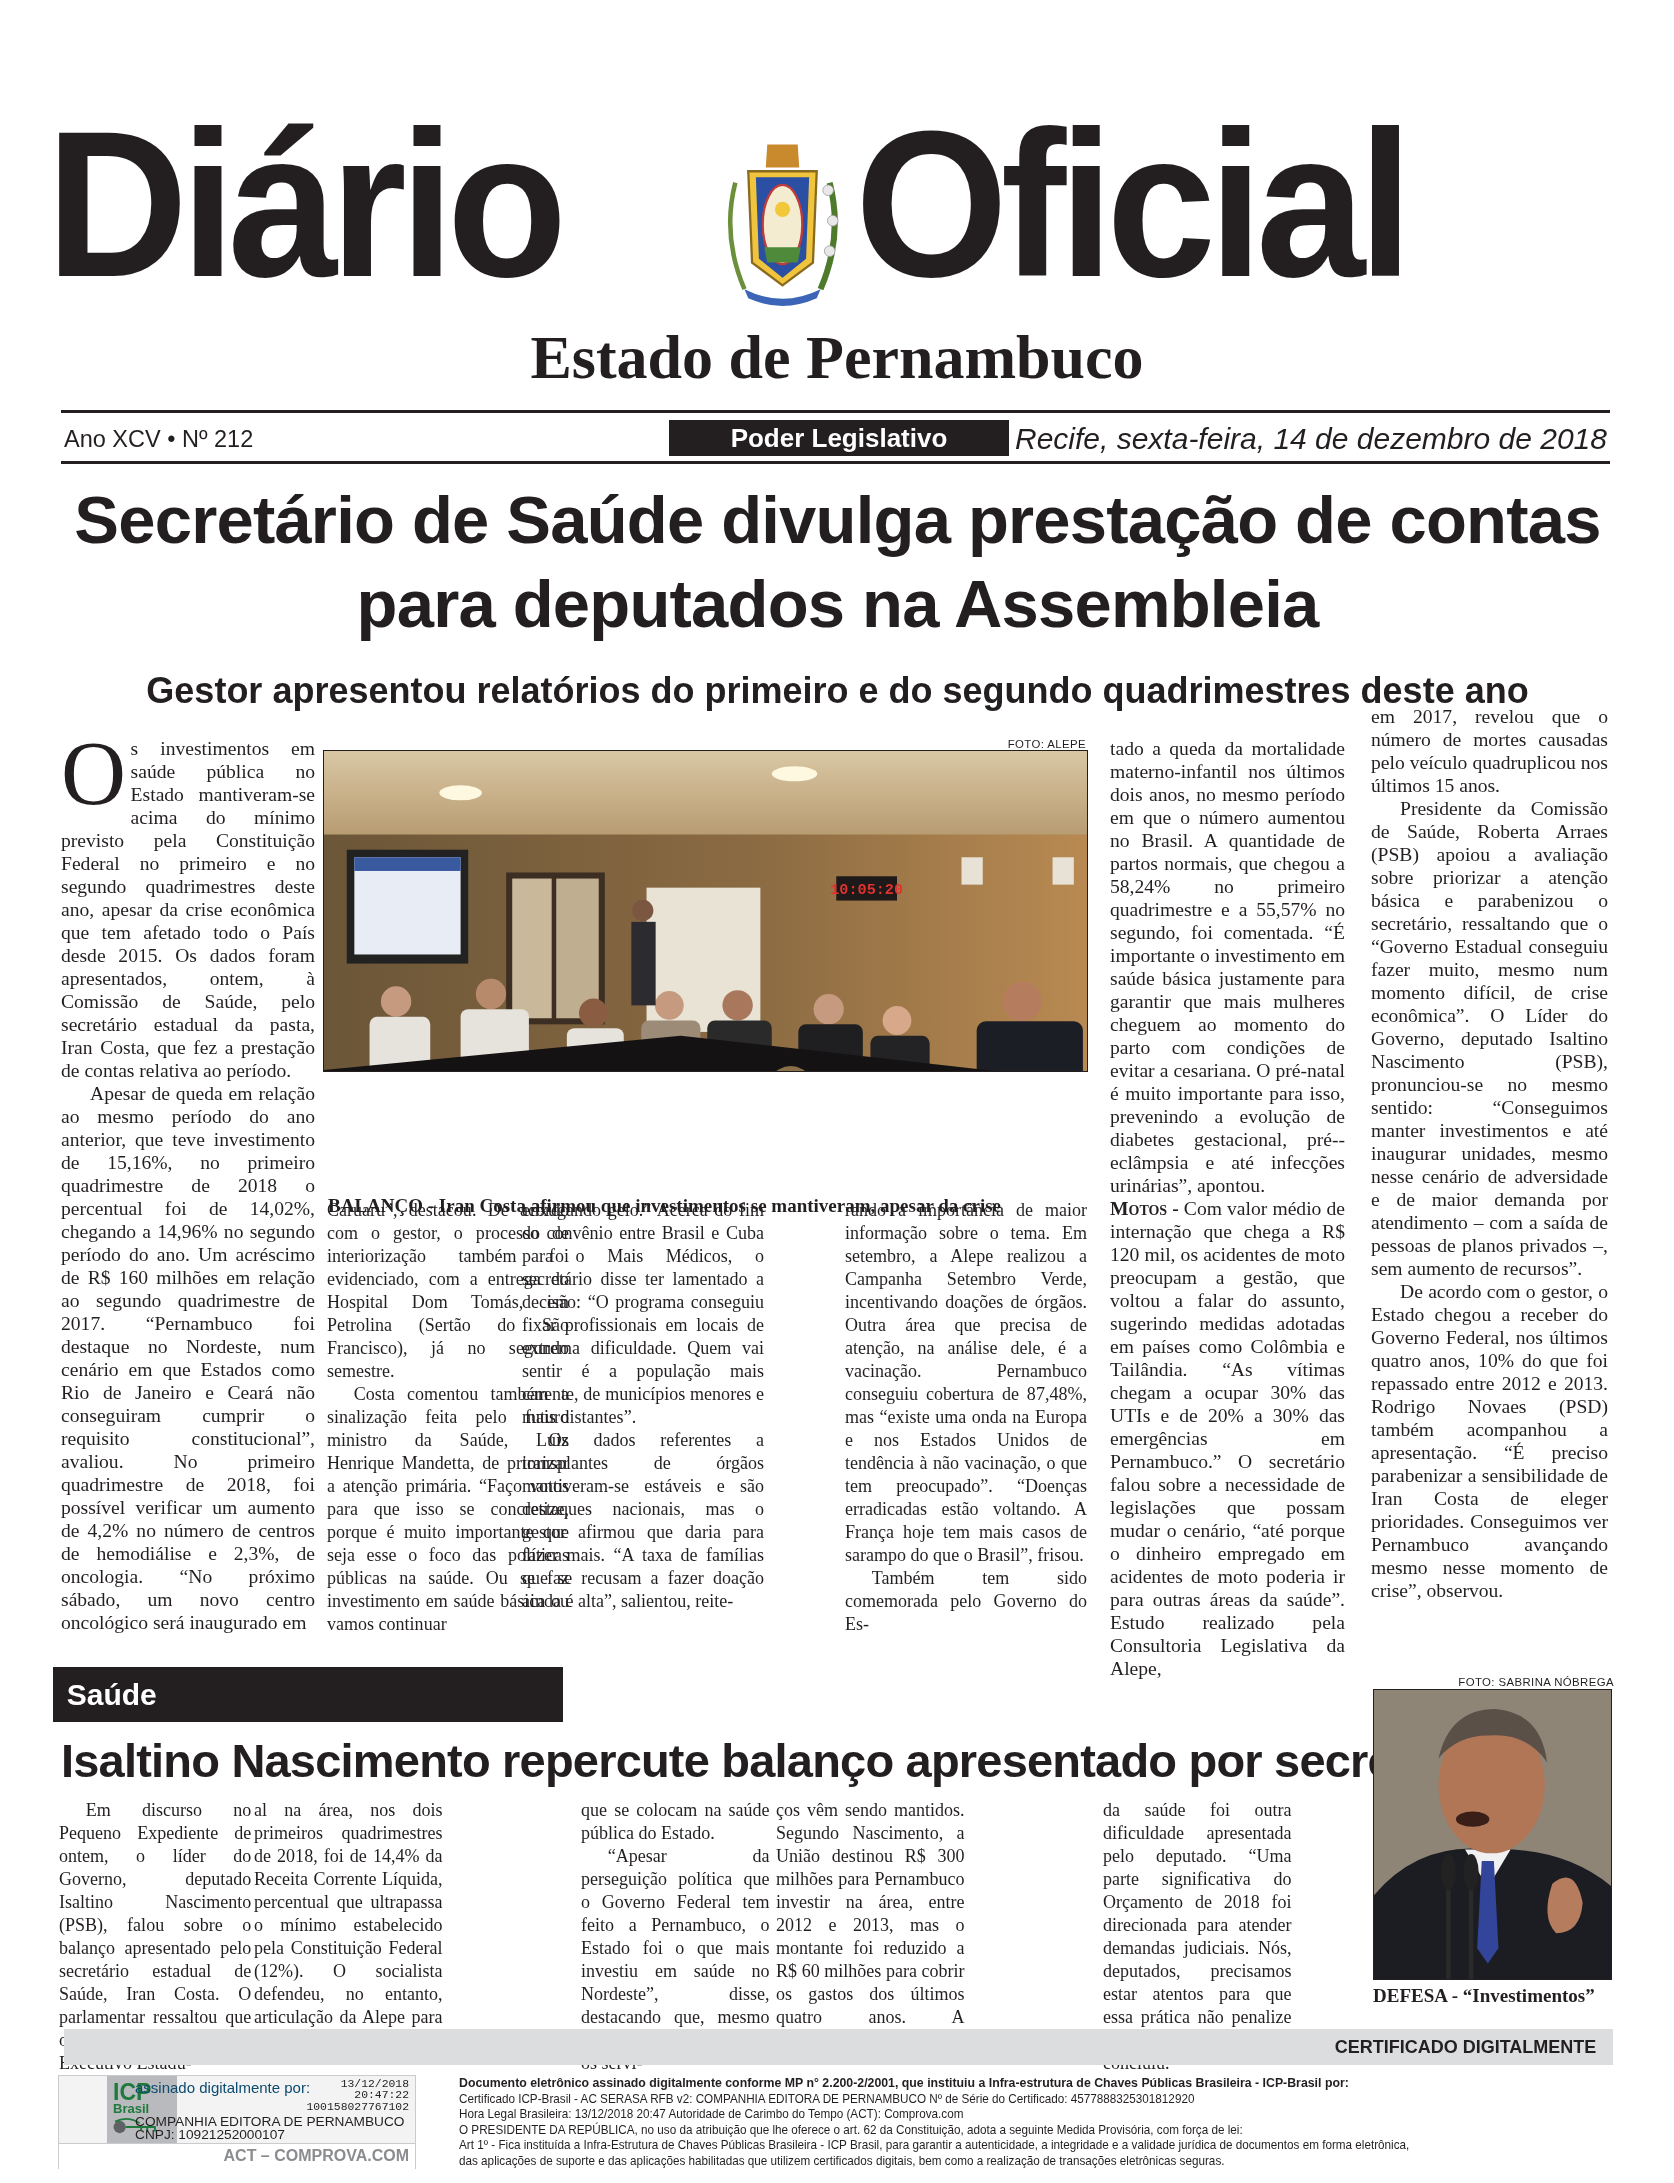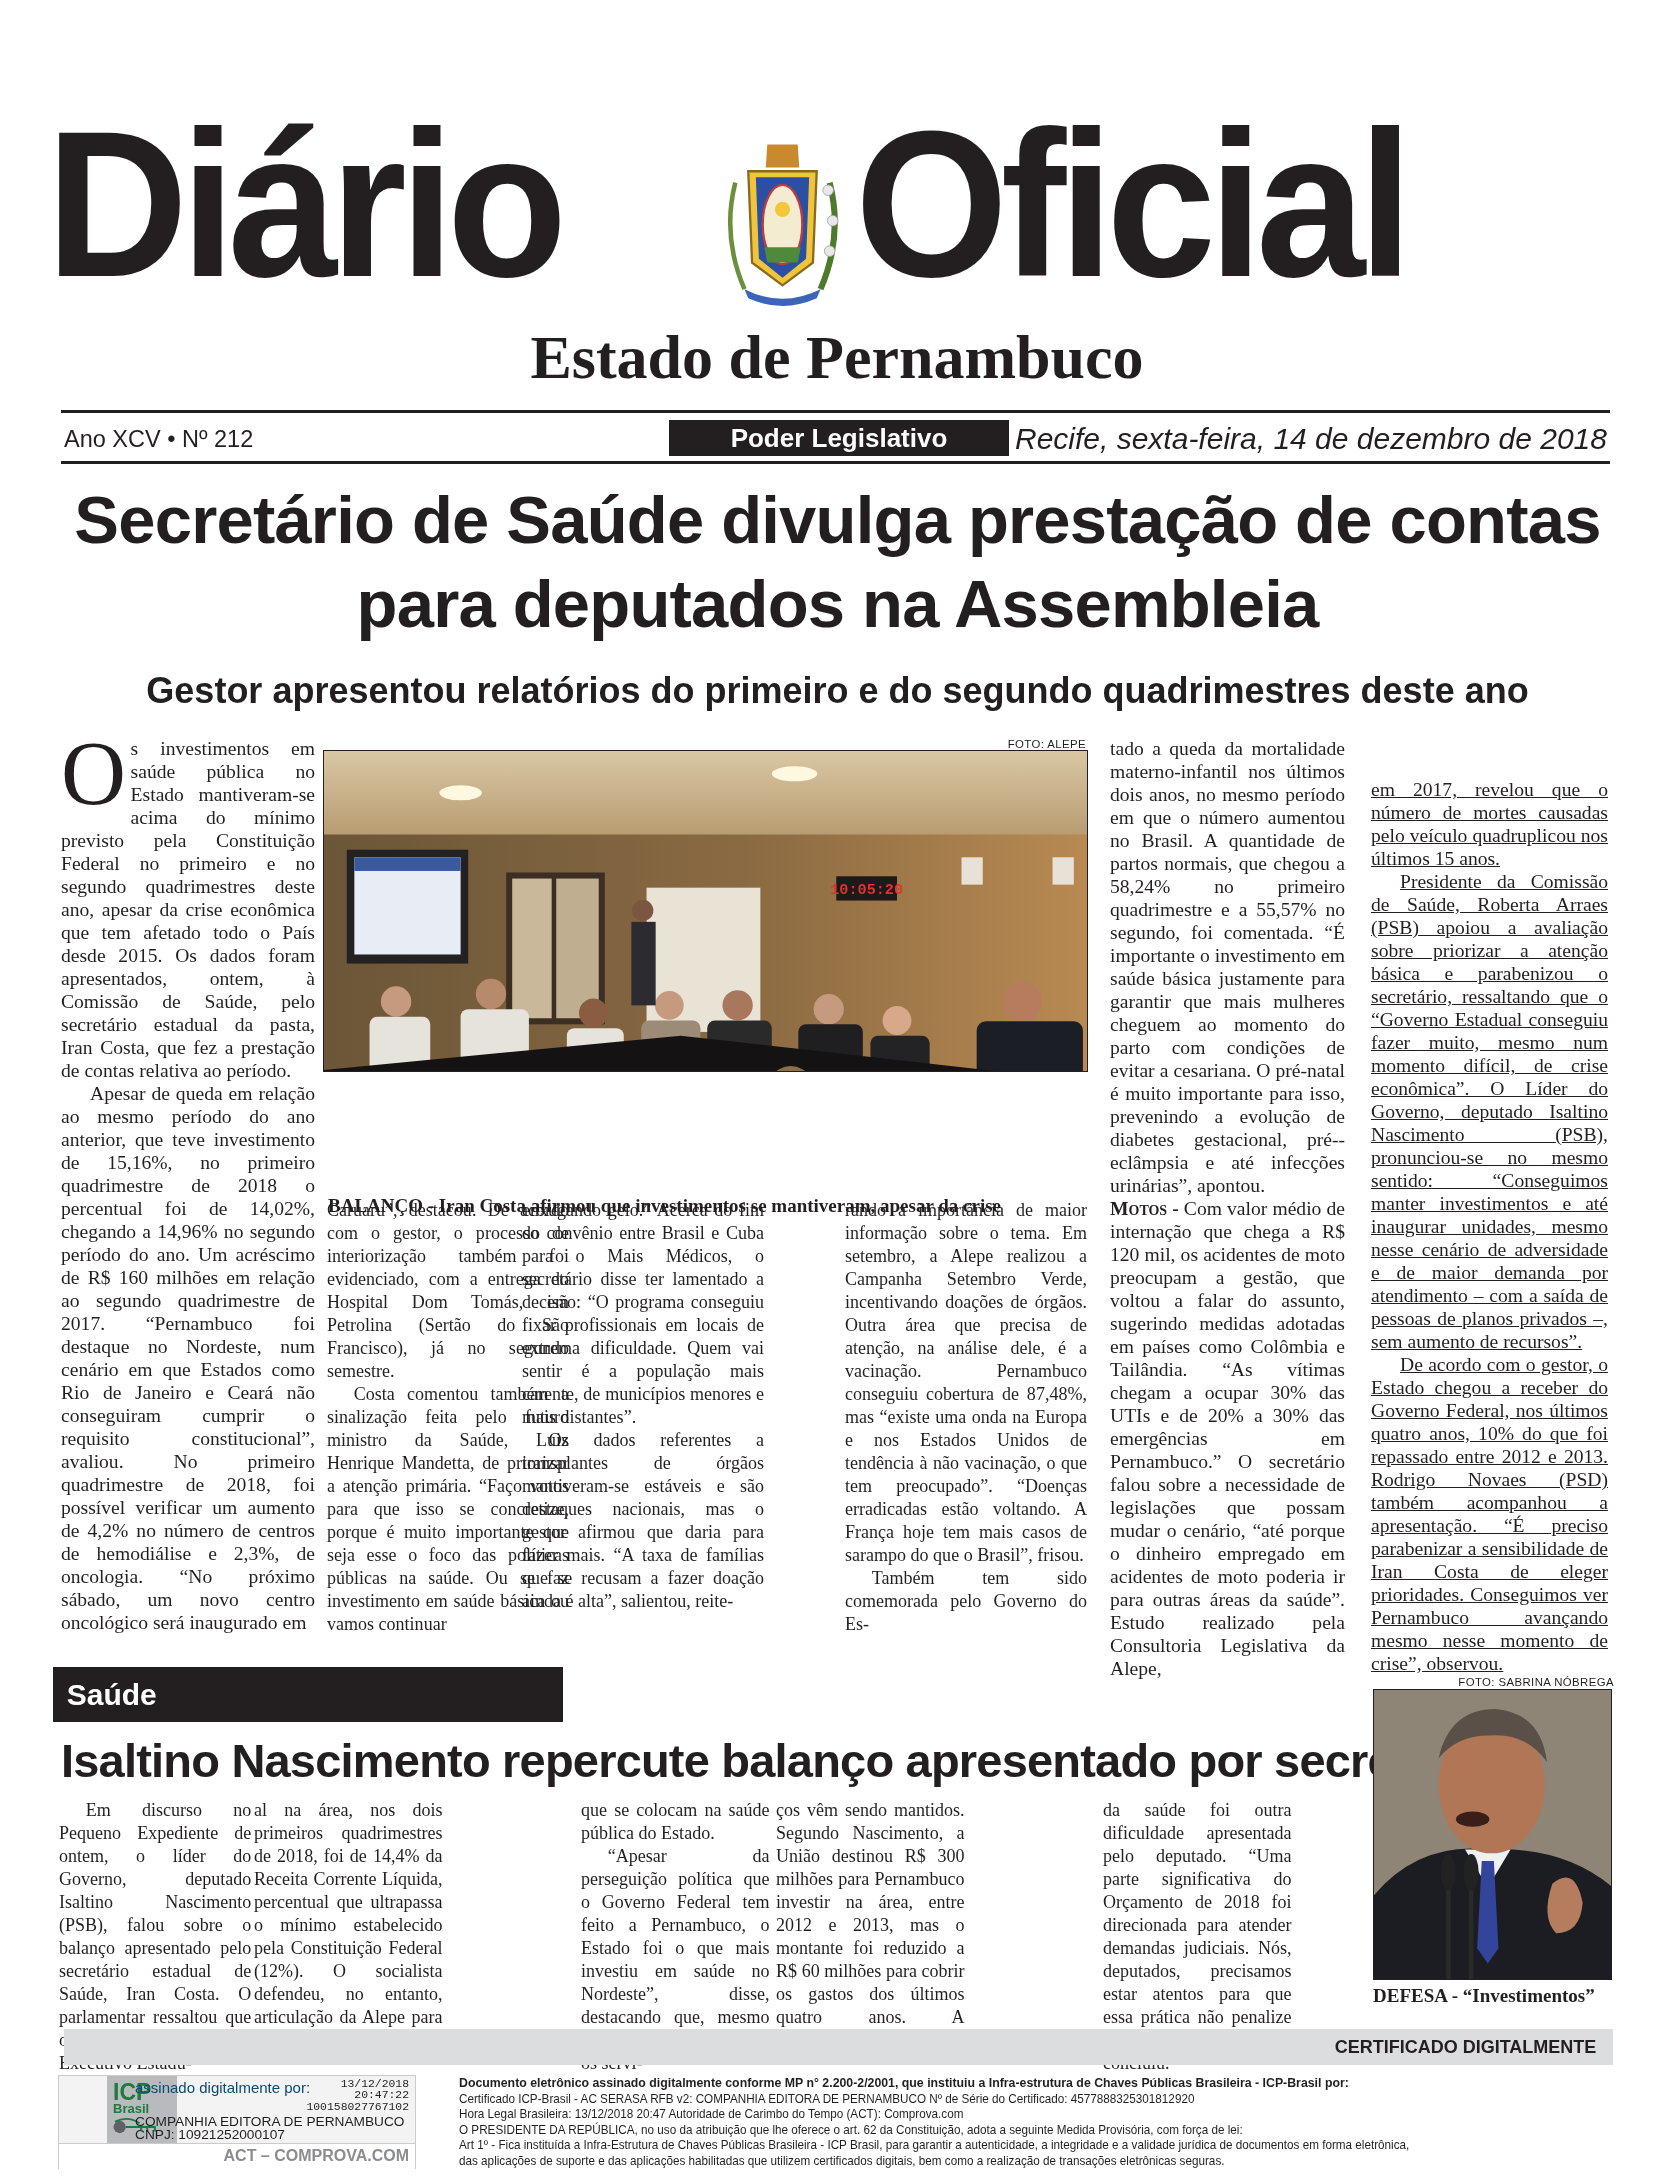--- a/index.html
+++ b/index.html
@@ -160,21 +160,21 @@
     <p>Os dados referentes a transplantes de órgãos mantiveram-se estáveis e são destaques nacionais, mas o gestor afirmou que daria para fazer mais. “A taxa de famílias que se recusam a fazer doação ainda é alta”, salientou, reite-</p>
   </div>
   <div class="col" style="left:845px; top:1198px; width:263px; transform:scaleX(0.92); transform-origin:left top;">
     <p class="noindent">rando a importância de maior informação sobre o tema. Em setembro, a Alepe realizou a Campanha Setembro Verde, incentivando doações de órgãos. Outra área que precisa de atenção, na análise dele, é a vacinação. Pernambuco conseguiu cobertura de 87,48%, mas “existe uma onda na Europa e nos Estados Unidos de tendência à não vacinação, o que tem preocupado”. “Doenças erradicadas estão voltando. A França hoje tem mais casos de sarampo do que o Brasil”, frisou.</p>
     <p>Também tem sido comemorada pelo Governo do Es-</p>
   </div>
   <div class="col" style="left:1110px; top:737px; width:235px;">
     <p class="noindent">tado a queda da mortalidade materno-infantil nos últimos dois anos, no mesmo período em que o número aumentou no Brasil. A quantidade de partos normais, que chegou a 58,24% no primeiro quadrimestre e a 55,57% no segundo, foi comentada. “É importante o investimento em saúde básica justamente para garantir que mais mulheres cheguem ao momento do parto com condições de evitar a cesariana. O pré-natal é muito importante para isso, prevenindo a evolução de diabetes gestacional, pré--eclâmpsia e até infecções urinárias”, apontou.</p>
     <p class="noindent"><span class="smallcaps">Motos -</span><span> Com valor médio de internação que chega a R$ 120 mil, os acidentes de moto preocupam a gestão, que voltou a falar do assunto, sugerindo medidas adotadas em países como Colômbia e Tailândia. “As vítimas chegam a ocupar 30% das UTIs e de 20% a 30% das emergências em Pernambuco.” O secretário falou sobre a necessidade de legislações que possam mudar o cenário, “até porque o dinheiro empregado em acidentes de moto poderia ir para outras áreas da saúde”. Estudo realizado pela Consultoria Legislativa da Alepe,</span></p>
   </div>
-  <div class="col" style="left:1371px; top:778px; width:237px;text-decoration:underline;">
+  <div class="col" style="left:1371px; top:705px; width:237px;">
     <p class="noindent">em 2017, revelou que o número de mortes causadas pelo veículo quadruplicou nos últimos 15 anos.</p>
     <p>Presidente da Comissão de Saúde, Roberta Arraes (PSB) apoiou a avaliação sobre priorizar a atenção básica e parabenizou o secretário, ressaltando que o “Governo Estadual conseguiu fazer muito, mesmo num momento difícil, de crise econômica”. O Líder do Governo, deputado Isaltino Nascimento (PSB), pronunciou-se no mesmo sentido: “Conseguimos manter investimentos e até inaugurar unidades, mesmo nesse cenário de adversidade e de maior demanda por atendimento – com a saída de pessoas de planos privados –, sem aumento de recursos”.</p>
     <p>De acordo com o gestor, o Estado chegou a receber do Governo Federal, nos últimos quatro anos, 10% do que foi repassado entre 2012 e 2013. Rodrigo Novaes (PSD) também acompanhou a apresentação. “É preciso parabenizar a sensibilidade de Iran Costa de eleger prioridades. Conseguimos ver Pernambuco avançando mesmo nesse momento de crise”, observou.</p>
   </div>
 </article>
 
 <article>
   <div class="sec-bar">Saúde</div>
   <h2 class="headline2">Isaltino Nascimento repercute balanço apresentado por secretário</h2>
 

